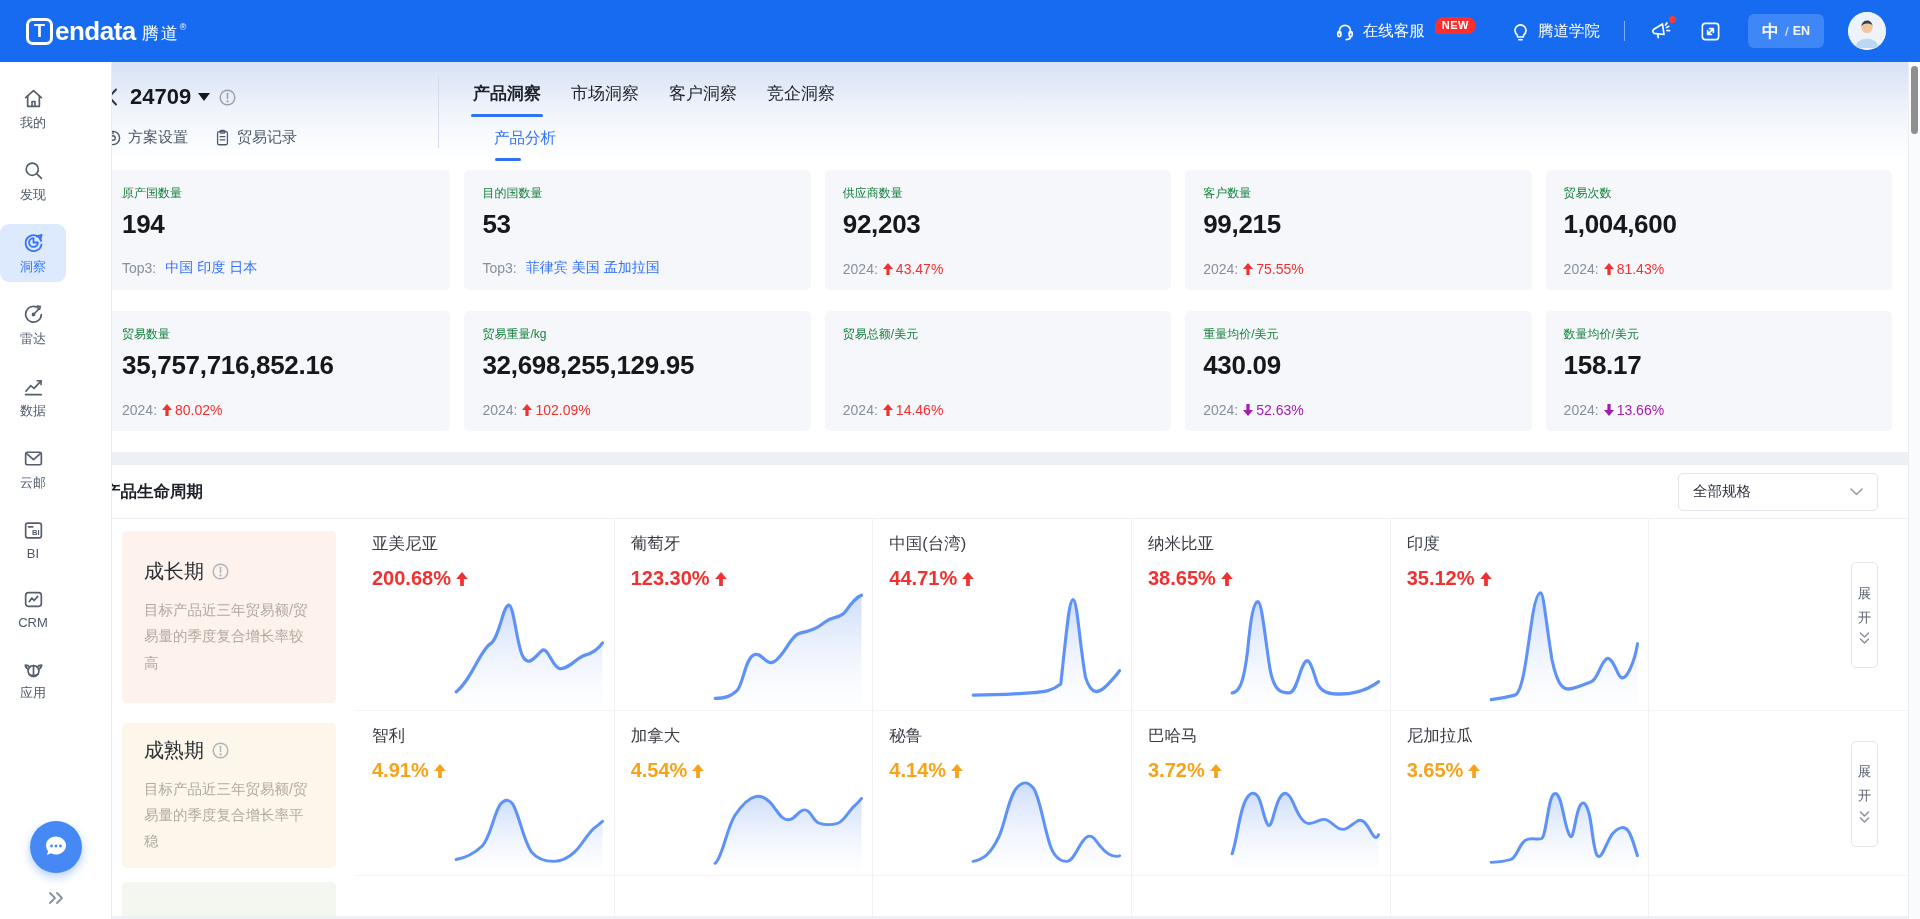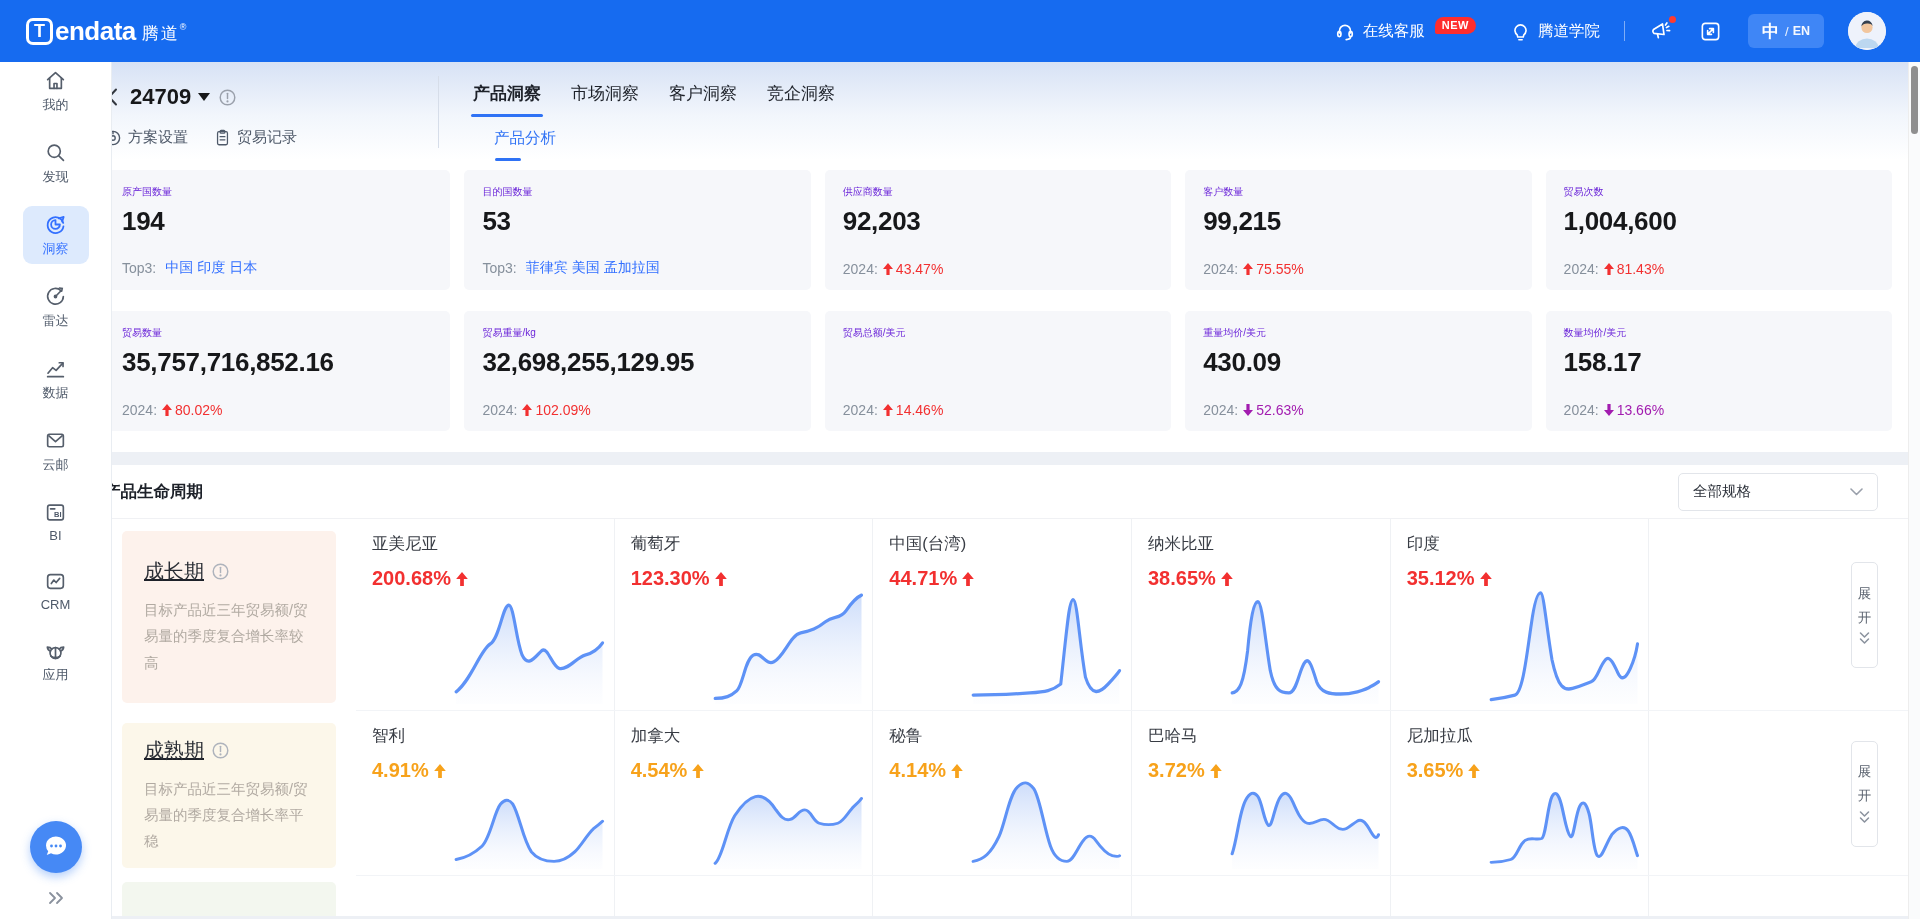--- a/index.html
+++ b/index.html
@@ -21,21 +21,21 @@
   .badge-new { background:#ff2d2d; color:#fff; font-size:11px; font-weight:bold; padding:2px 7px 3px; border-radius:9px 9px 9px 2px; margin-left:3px; transform:translateY(-6px); letter-spacing:.5px; }
   .icon-btn { position:relative; margin-right:26px; cursor:pointer; }
   .red-dot { position:absolute; right:-3px; top:-3px; width:7px; height:7px; border-radius:50%; background:#ff3b30; }
   .lang-btn { background:#3f86f6; border-radius:6px; height:34px; padding:0 14px; display:flex; align-items:center; color:#fff; cursor:pointer; margin-right:24px; }
   .lang-zh { font-size:17px; font-weight:bold; }
   .lang-sep { font-size:13px; margin:0 4px 0 6px; opacity:.9; }
   .lang-en { font-size:12.5px; font-weight:bold; opacity:.95; }
   .avatar { width:38px; height:38px; border-radius:50%; background:#eef2fb; overflow:hidden; cursor:pointer; }
 
   
-  .sidebar { position:absolute; left:0; top:62px; bottom:0; width:112px; background:#fff; border-right:1px solid #e9edf2; display:flex; flex-direction:column; align-items:center; z-index:20; }
+  .sidebar { position:absolute; left:0; top:62px; bottom:0; width:112px; background:#fff; border-right:1px solid #e9edf2; display:flex; flex-direction:column; padding-top:18px; z-index:20; }
   .side-item { width:66px; padding:7px 0 6px; margin-bottom:14px; display:flex; flex-direction:column; align-items:center; gap:4px; color:#4e5969; font-size:13px; border-radius:9px; cursor:pointer; }
   .side-item svg { stroke:#555e6b; }
   .side-item.active { background:#ddeafd; color:#3370ff; }
   .side-item.active svg { stroke:#3370ff; }
   .side-bottom { margin-top:auto; display:flex; flex-direction:column; align-items:center; padding-bottom:10px; }
   .chat-fab { width:52px; height:52px; border-radius:50%; background:#4689f5; display:flex; align-items:center; justify-content:center; cursor:pointer; box-shadow:0 4px 10px rgba(70,137,245,.4); margin-bottom:14px; }
   .collapse-btn { cursor:pointer; padding:4px; }
 
   
   .main { position:absolute; left:88px; top:62px; right:12px; bottom:0; background:#edf0f5; overflow:hidden; }
@@ -54,21 +54,21 @@
   .tab.active { font-weight:bold; }
   .tab.active::after { content:""; position:absolute; left:-2px; right:-2px; bottom:0; height:3.5px; border-radius:2px; background:#2f72f5; }
   .subtab { position:absolute; left:406px; top:66px; font-size:15.5px; color:#2f72f5; cursor:pointer; padding-bottom:12px; }
   .subtab::after { content:""; position:absolute; left:1px; bottom:0; width:26px; height:3.5px; border-radius:2px; background:#2f72f5; }
 
   
   .stats-section { background:#fff; padding:10px 16px 21px; }
   .stats-grid { display:grid; grid-template-columns:repeat(5,1fr); gap:14px; }
   .stats-grid + .stats-grid { margin-top:21px; }
   .stat-card { background:#f6f7fa; border-radius:5px; height:120px; padding:15px 18px 13px; display:flex; flex-direction:column; }
-  .stat-title { font-size:10px; color:#6d28d9; }
+  .stat-title { font-size:12px; color:#15803d; }
   .stat-value { font-size:26px; font-weight:bold; color:#17181a; letter-spacing:-0.3px; margin-top:7px; }
   .stat-bottom { margin-top:auto; font-size:14px; display:flex; align-items:center; gap:5px; }
   .muted { color:#86909c; }
   .top3-link { color:#3370ff; text-decoration:none; cursor:pointer; margin-left:4px; }
   .chg { display:flex; align-items:center; gap:3px; font-weight:500; }
   .chg.up { color:#f23030; }
   .chg.down { color:#a21caf; }
   .arrow { width:10px; height:12px; fill:currentColor; }
   .arrow.down { transform:rotate(180deg); }
 
@@ -78,21 +78,21 @@
   .lifecycle { background:#fff; height:451px; overflow:hidden; }
   .lc-head { height:54px; display:flex; align-items:center; padding:0 30px 0 16px; border-bottom:1px solid #f0f1f4; }
   .lc-title { font-size:16.5px; font-weight:600; color:#1d2129; }
   .lc-filter { margin-left:auto; width:200px; height:38px; border:1px solid #e2e5ea; border-radius:5px; background:#fff; display:flex; align-items:center; padding:0 14px; font-size:14.5px; color:#2c313a; cursor:pointer; }
   .lc-filter svg { margin-left:auto; }
   .lc-row { display:flex; align-items:stretch; }
   .lc-label { width:214px; margin:12px 20px 8px 34px; border-radius:5px; padding:0 22px; display:flex; flex-direction:column; justify-content:center; }
   .lc-label.growth { background:#fdf2ec; }
   .lc-label.mature { background:#fcf7ea; }
   .lc-label.decline { background:#f3f7ef; }
-  .stage-line { display:flex; align-items:center; gap:8px;text-decoration:underline; }
+  .stage-line { display:flex; align-items:center; gap:8px; }
   .stage-name { font-size:20px; color:#2a2e35; }
   .stage-desc { margin-top:12px; font-size:14.5px; line-height:1.8; color:#b1aaa2; }
   .lc-cards { flex:1; display:grid; grid-template-columns:repeat(6,1fr); border-bottom:1px solid #f2f4f7; margin-right:0; }
   .lc-row:last-child .lc-cards { border-bottom:none; }
   .lc-card { position:relative; border-right:1px solid #eff1f4; padding:14px 0 0 16px; cursor:pointer; }
   .lc-card.empty { cursor:default; }
   .lc-card:last-child { border-right:none; }
   .country { font-size:16.5px; color:#383c44; }
   .pct { margin-top:12px; display:flex; align-items:center; gap:5px; font-size:20px; font-weight:bold; }
   .pct.red { color:#f23030; }

